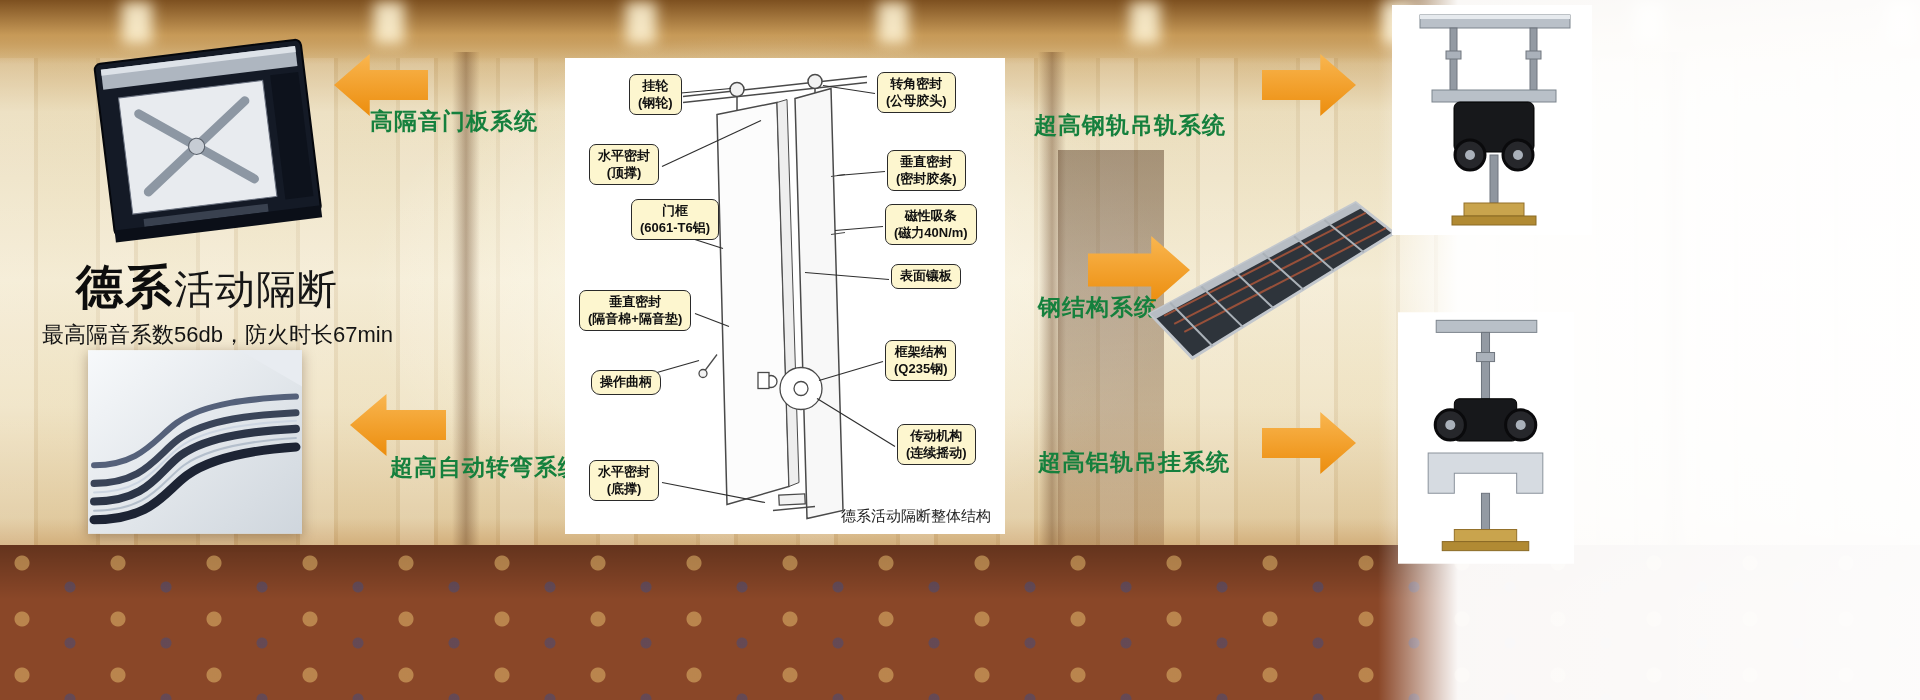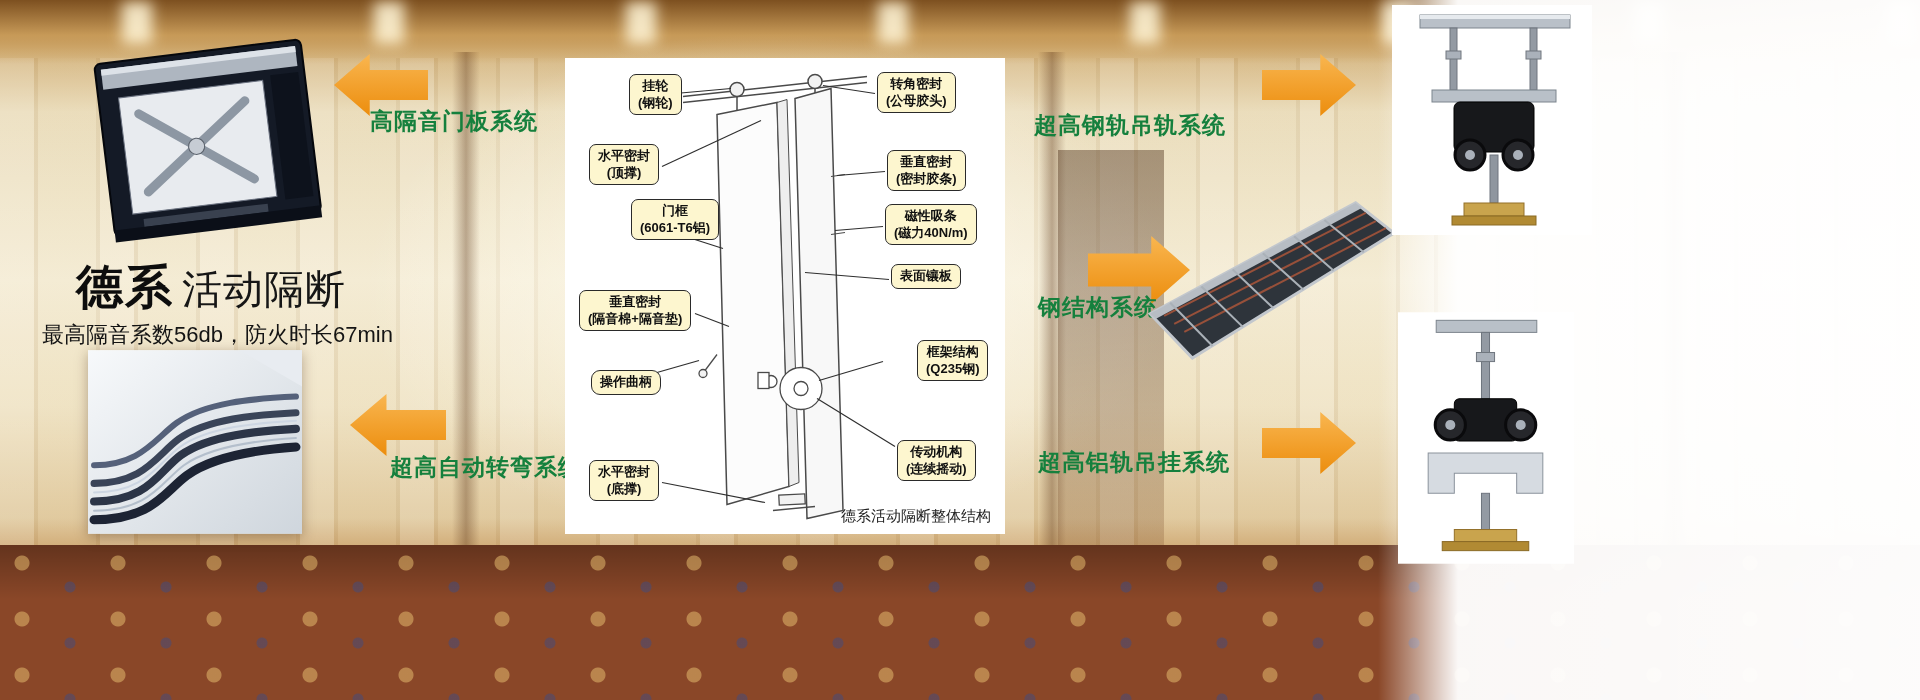--- a/index.html
+++ b/index.html
@@ -31,21 +31,21 @@
   .bd-col{position:absolute;top:52px;height:500px;width:28px;
     background:linear-gradient(90deg,rgba(80,45,15,0),rgba(90,50,20,.38),rgba(80,45,15,0));}
   .bd-doorway{position:absolute;left:1058px;top:150px;width:106px;height:412px;opacity:.5;
     background:linear-gradient(180deg,rgba(70,40,18,.85),rgba(120,70,35,.45));}
   .right-fade{position:absolute;left:1378px;top:0;width:542px;height:700px;
     background:linear-gradient(90deg,rgba(255,255,255,0),rgba(255,255,255,.96) 80px,rgba(255,255,255,.98));}
 
   
   .brand{position:absolute;left:76px;top:256px;white-space:nowrap;}
   .brand .b1{font-size:47px;font-weight:800;letter-spacing:2px;color:#0d0d0d;}
-  .brand .b2{font-size:40px;font-weight:500;margin-left:8px;letter-spacing:1px;color:#161616;}
+  .brand .b2{font-size:40px;font-weight:500;margin-left:0;letter-spacing:1px;color:#161616;}
   .subtitle{position:absolute;left:42px;top:320px;font-size:22px;color:#141414;white-space:nowrap;}
 
   
   .syslabel{position:absolute;font-size:23px;font-weight:700;color:#15803d;white-space:nowrap;letter-spacing:1px;}
   .arrow{position:absolute;}
   .arrow svg{display:block;width:100%;height:100%;}
 
   
   .photo{position:absolute;margin:0;padding:0;}
   .photo svg{display:block;width:100%;height:100%;}
@@ -230,25 +230,25 @@
       <span class="l">垂直密封</span>
       <span class="l">(密封胶条)</span>
     </div>
     <div class="callout" style="left:320px;top:146px;">
       <span class="l">磁性吸条</span>
       <span class="l">(磁力40N/m)</span>
     </div>
     <div class="callout" style="left:326px;top:206px;">
       <span class="l">表面镶板</span>
     </div>
-    <div class="callout" style="left:320px;top:282px;margin-left:32px;">
+    <div class="callout" style="left:320px;top:282px;">
       <span class="l">框架结构</span>
       <span class="l">(Q235钢)</span>
     </div>
-    <div class="callout" style="left:332px;top:366px;margin-top:16px;">
+    <div class="callout" style="left:332px;top:366px;">
       <span class="l">传动机构</span>
       <span class="l">(连续摇动)</span>
     </div>
 
     <div class="diagram-caption">德系活动隔断整体结构</div>
   </section>
 
   <div class="syslabel" style="left:1034px;top:110px;">超高钢轨吊轨系统</div>
   <div class="arrow" style="left:1262px;top:54px;width:94px;height:62px;">
     <svg viewBox="0 0 100 62" preserveAspectRatio="none">

